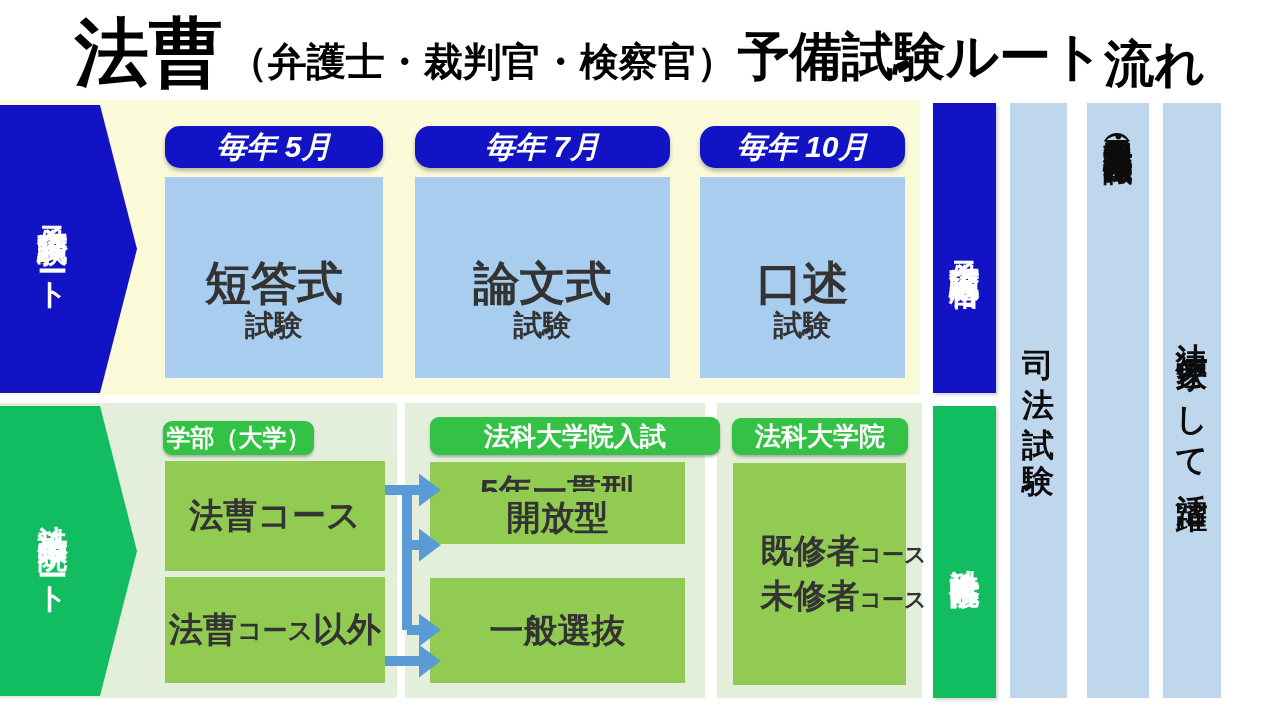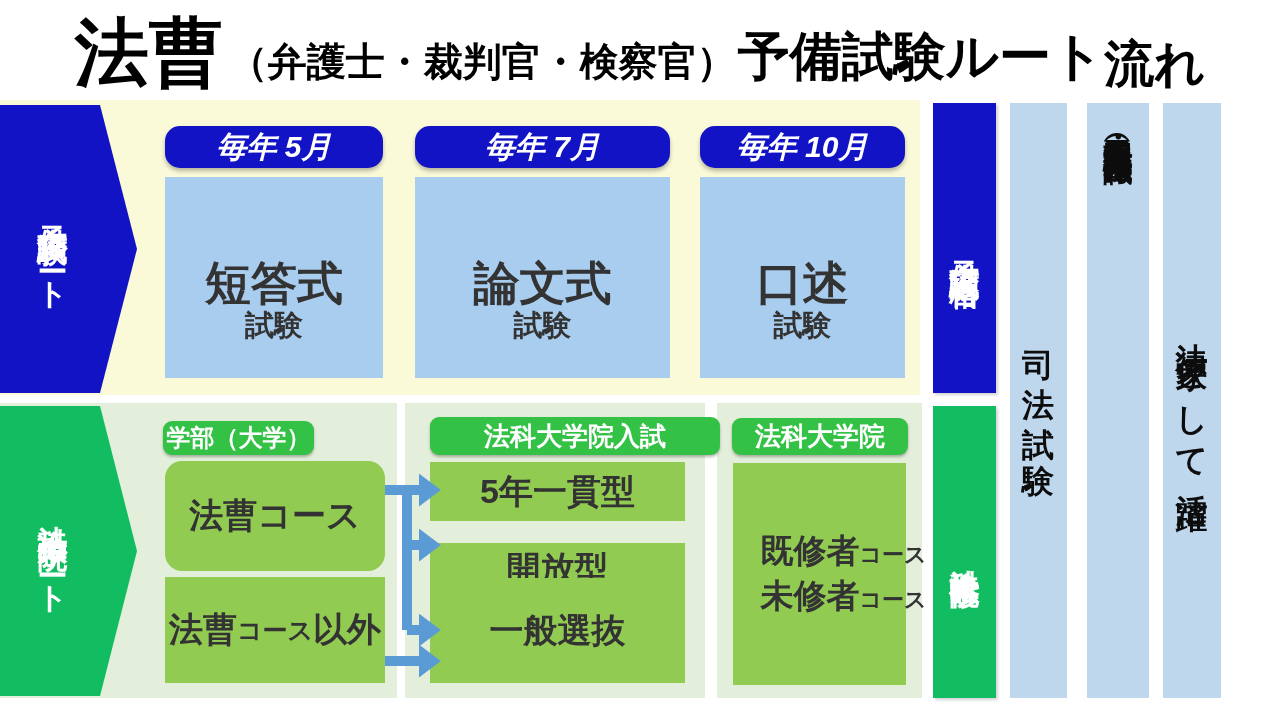--- a/index.html
+++ b/index.html
@@ -80,25 +80,25 @@
   }
   .gh-gakubu   { left:163px; top:421px; width:151px; height:34px; font-size:24px; }
   .gh-nyushi   { left:430px; top:417px; width:290px; height:38px; font-size:26px; }
   .gh-daigakuin{ left:732px; top:418px; width:176px; height:37px; font-size:26px;text-align:right; }
 
   .green-box {
     background:#92CB51; color:#333; font-weight:bold;
     display:flex; align-items:center; justify-content:center;
     text-align:center; white-space:nowrap;
   }
-  .course1   { left:165px; top:461px; width:220px; height:110px; font-size:34px;border-radius:17px; }
+  .course1   { left:165px; top:461px; width:220px; height:110px; font-size:34px; }
   .course2   { left:165px; top:577px; width:220px; height:106px; font-size:34px; }
   .course2 .small { font-size:25px; }
   .ny-0 { left:430px; top:462px; width:255px; height:59px;  font-size:34px; }
-  .ny-1 { left:430px; top:543px; width:255px; height:52px;  font-size:34px; }
+  .ny-1 { left:430px; top:492px; width:255px; height:52px;  font-size:34px; }
   .ny-2 { left:430px; top:578px; width:255px; height:105px; font-size:34px; }
   .ls-body {
     left:733px; top:463px; width:173px; height:222px;
     flex-direction:column; line-height:1.35; font-size:33px;padding-left:48px;
   }
   .ls-body .small { font-size:22px; }
 
   
   .stage-col {
     top:103px; height:595px; background:#BFD7ED; color:#0d0d0d; font-weight:bold;

